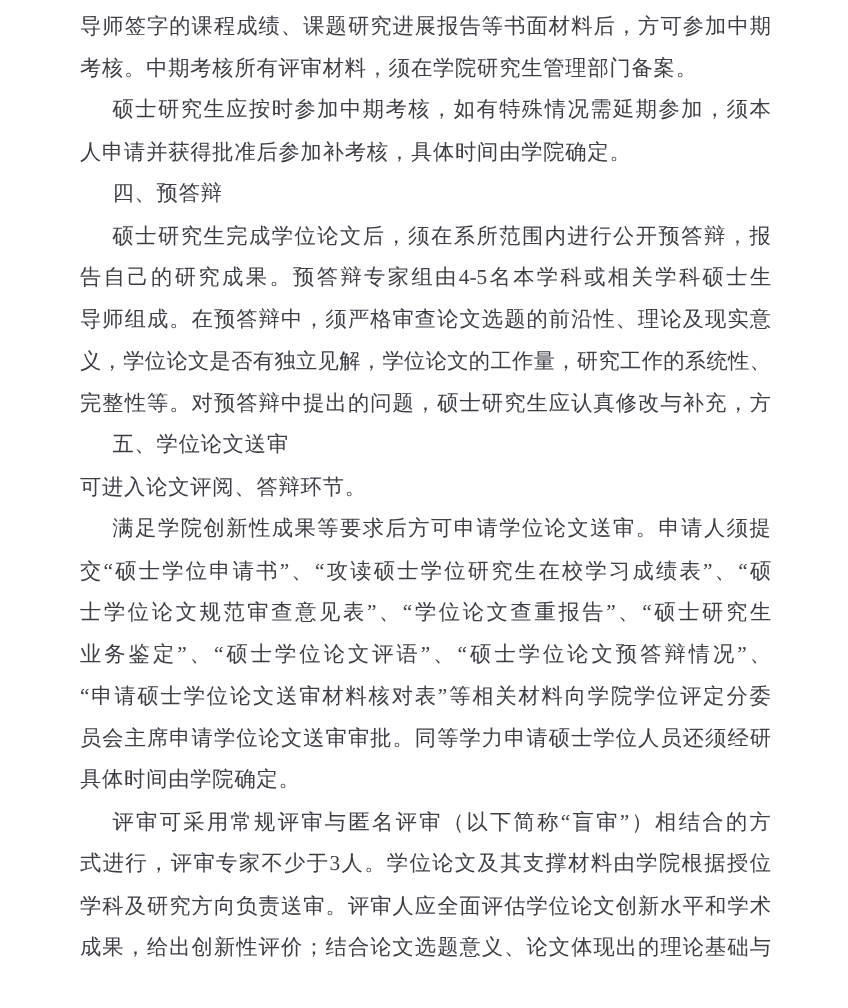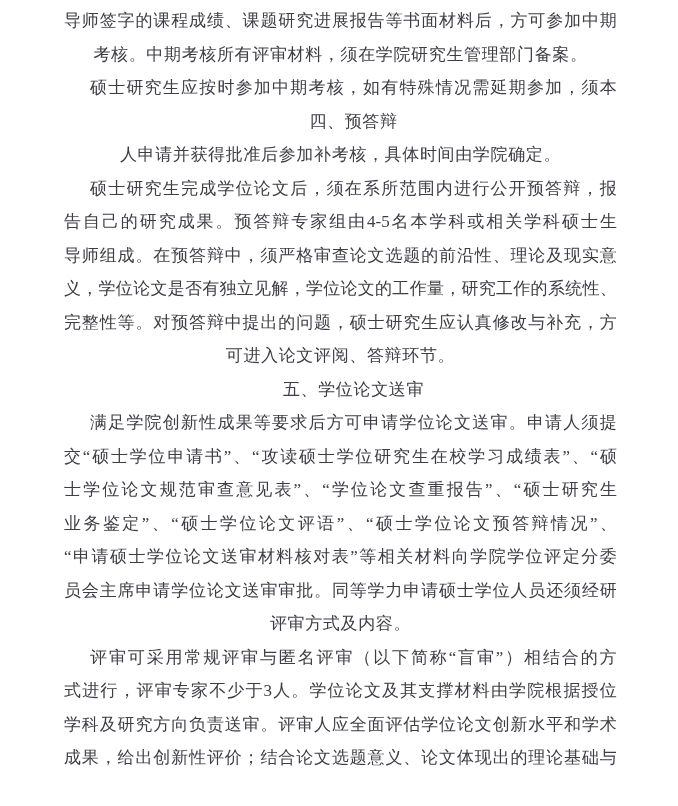--- a/index.html
+++ b/index.html
@@ -29,21 +29,21 @@
   }
   
   .line.justified {
     display: flex;
     justify-content: space-between;
     letter-spacing: 0;
     white-space: normal;
   }
   .line.justified span { display: block; }
   
-  .line.plain, .line.heading { text-align: center; }
+  .line.plain, .line.heading { text-align: left; }
   .line.indent { padding-left: 26px; }
 </style>
 </head>
 <body>
 
 <div class="page">
   <div class="content">
       <div class="line justified">
         <span>导</span>
         <span>师</span>
@@ -102,22 +102,22 @@
         <span>况</span>
         <span>需</span>
         <span>延</span>
         <span>期</span>
         <span>参</span>
         <span>加</span>
         <span>，</span>
         <span>须</span>
         <span>本</span>
       </div>
+      <div class="line plain">人申请并获得批准后参加补考核，具体时间由学院确定。</div>
       <div class="line heading indent">四、预答辩</div>
-      <div class="line plain">人申请并获得批准后参加补考核，具体时间由学院确定。</div>
       <div class="line justified indent">
         <span>硕</span>
         <span>士</span>
         <span>研</span>
         <span>究</span>
         <span>生</span>
         <span>完</span>
         <span>成</span>
         <span>学</span>
         <span>位</span>
@@ -266,22 +266,22 @@
         <span>认</span>
         <span>真</span>
         <span>修</span>
         <span>改</span>
         <span>与</span>
         <span>补</span>
         <span>充</span>
         <span>，</span>
         <span>方</span>
       </div>
+      <div class="line heading indent">五、学位论文送审</div>
       <div class="line plain">可进入论文评阅、答辩环节。</div>
-      <div class="line heading indent">五、学位论文送审</div>
       <div class="line justified indent">
         <span>满</span>
         <span>足</span>
         <span>学</span>
         <span>院</span>
         <span>创</span>
         <span>新</span>
         <span>性</span>
         <span>成</span>
         <span>果</span>
@@ -465,21 +465,21 @@
         <span>士</span>
         <span>学</span>
         <span>位</span>
         <span>人</span>
         <span>员</span>
         <span>还</span>
         <span>须</span>
         <span>经</span>
         <span>研</span>
       </div>
-      <div class="line plain">评审方式及内容。</div>
+      <div class="line plain">具体时间由学院确定。</div>
       <div class="line justified indent">
         <span>评</span>
         <span>审</span>
         <span>可</span>
         <span>采</span>
         <span>用</span>
         <span>常</span>
         <span>规</span>
         <span>评</span>
         <span>审</span>

